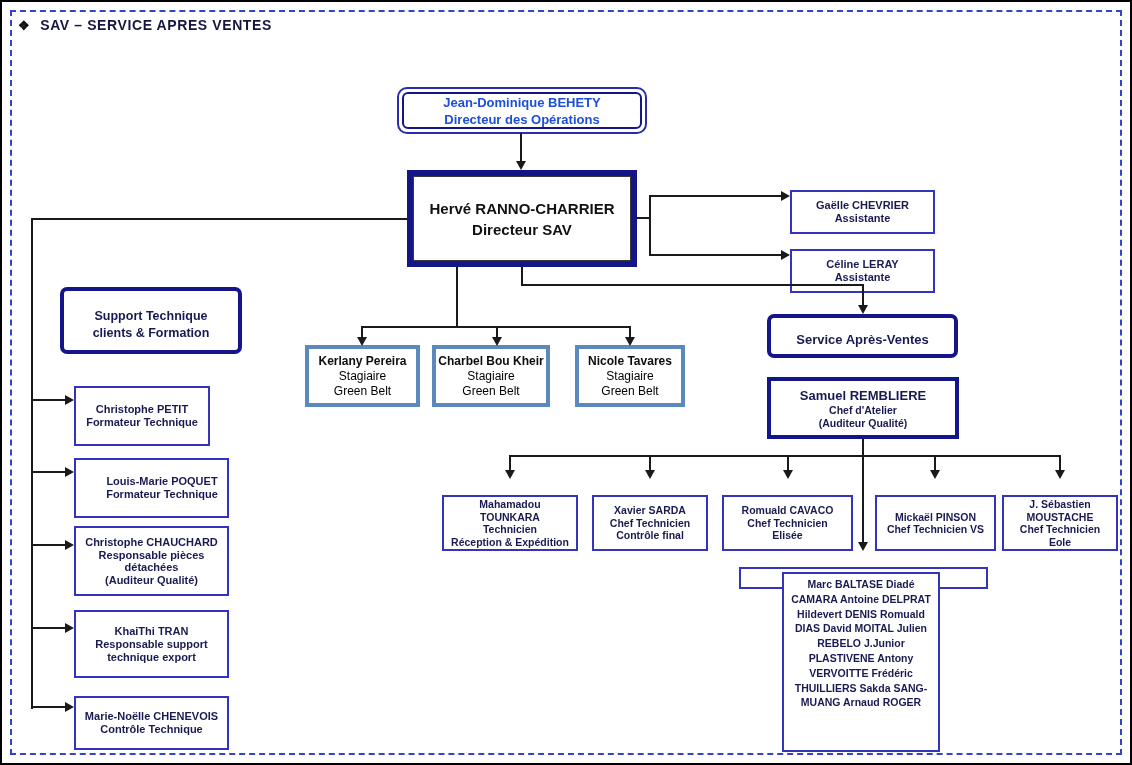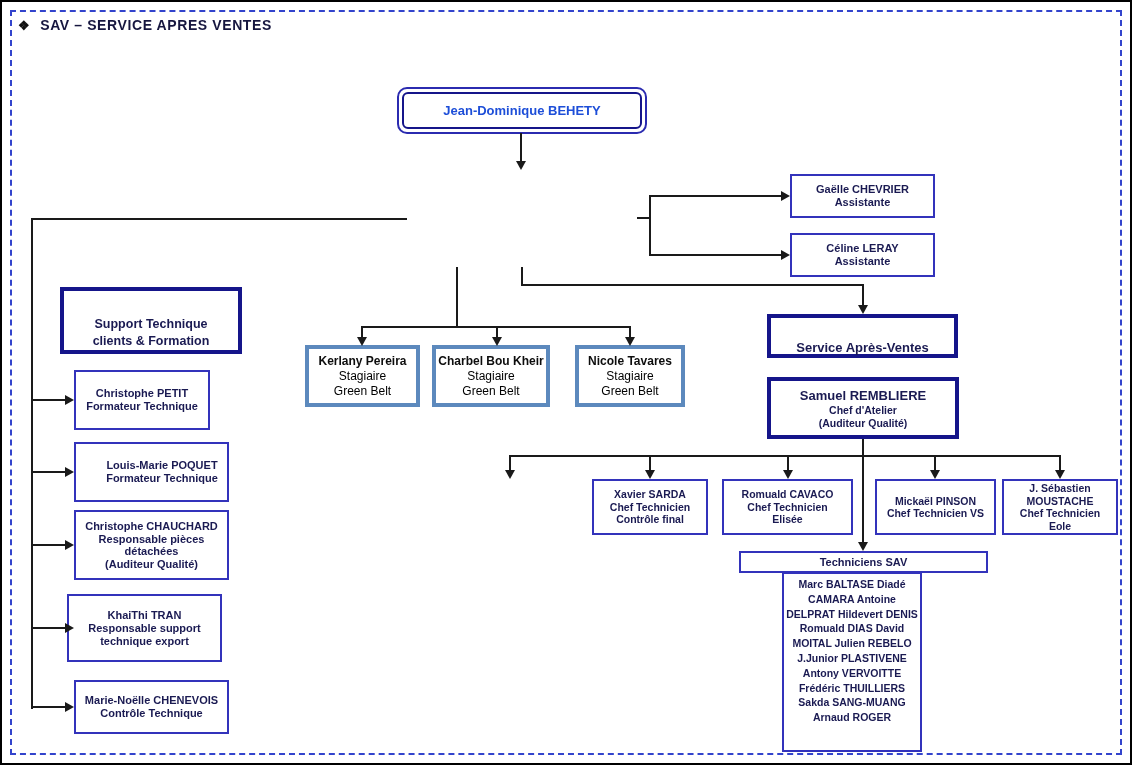--- a/index.html
+++ b/index.html
@@ -8,26 +8,26 @@
   }
   *{box-sizing:border-box;}
   body{margin:0;background:#888;font-family:"Liberation Sans",sans-serif;}
   .stage{position:relative;width:1132px;height:765px;background:#fff;border:2px solid #000;overflow:hidden;}
   .dashframe{position:absolute;left:8px;top:8px;right:8px;bottom:8px;border:2px dashed var(--dash);pointer-events:none;}
   .pagetitle{position:absolute;left:16px;top:15px;font-size:14px;font-weight:bold;color:#16163f;letter-spacing:.6px;display:flex;align-items:center;gap:10px;}
   .pagetitle .ico{font-size:13px;color:#111;}
   .box{position:absolute;background:#fff;text-align:center;color:var(--ink);font-weight:bold;
        display:flex;flex-direction:column;justify-content:center;align-items:center;line-height:13px;font-size:11px;}
   .box span{display:block;width:100%;}
-  .thin{border:2px solid var(--blue);}
+  .thin{border:2px solid var(--blue);margin-top:16px;}
   .thick{border:4px solid var(--navy);}
   .mega{border:6px solid var(--navy);box-shadow:inset 0 0 0 1px #3a3a3a;}
   .stag{border:4px solid var(--steel);color:#000;font-weight:normal;font-size:12px;line-height:15px;}
   .stag .b{font-weight:bold;color:#0d0d0d;}
-  .top-align{justify-content:flex-end;}
+  .top-align{justify-content:center;border-radius:7px;}
   .rounded-outer{position:absolute;border:2px solid #2b2bb0;border-radius:10px;padding:3px;background:#fff;}
   .rounded-inner{border:2px solid var(--navy);border-radius:6px;width:100%;height:100%;display:flex;flex-direction:column;justify-content:center;
                  text-align:center;font-weight:bold;color:#1d4ed8;font-size:13px;line-height:17px;}
   .hline,.vline{position:absolute;background:var(--line);}
   .hline{height:2px;}
   .vline{width:2px;}
   .arr-r{position:absolute;width:0;height:0;border-top:5px solid transparent;border-bottom:5px solid transparent;border-left:9px solid var(--line);}
   .arr-d{position:absolute;width:0;height:0;border-left:5px solid transparent;border-right:5px solid transparent;border-top:9px solid var(--line);}
   .namelist{position:absolute;border:2px solid var(--blue);background:#fff;text-align:center;font-weight:bold;color:var(--ink);
             font-size:10.5px;line-height:14.8px;padding-top:3px;}
@@ -39,23 +39,28 @@
   <div class="dashframe"></div>
 
   <div class="pagetitle">
     <span class="ico">❖</span>
     <span>SAV – SERVICE APRES VENTES</span>
   </div>
 
   <div class="rounded-outer" style="left:395px;top:85px;width:250px;height:47px;">
     <div class="rounded-inner">
       <span>Jean-Dominique BEHETY</span>
+      <span>Directeur des Opérations</span>
     </div>
   </div>
 
+  <div class="box mega" style="left:405px;top:168px;width:230px;height:97px;font-size:15px;line-height:21px;color:#111;">
+    <span>Hervé RANNO-CHARRIER</span>
+    <span>Directeur SAV</span>
+  </div>
 
   <div class="box thin" style="left:788px;top:172px;width:145px;height:44px;">
     <span>Gaëlle CHEVRIER</span>
     <span>Assistante</span>
   </div>
   <div class="box thin" style="left:788px;top:231px;width:145px;height:44px;">
     <span>Céline LERAY</span>
     <span>Assistante</span>
   </div>
 
@@ -71,21 +76,21 @@
   <div class="box thin" style="left:72px;top:440px;width:155px;height:60px;padding-left:21px;">
     <span>Louis-Marie POQUET</span>
     <span>Formateur Technique</span>
   </div>
   <div class="box thin" style="left:72px;top:508px;width:155px;height:70px;line-height:12.5px;">
     <span>Christophe CHAUCHARD</span>
     <span>Responsable pièces</span>
     <span>détachées</span>
     <span>(Auditeur Qualité)</span>
   </div>
-  <div class="box thin" style="left:65px;top:592px;width:155px;height:68px;">
+  <div class="box thin" style="left:72px;top:592px;width:155px;height:68px;">
     <span>KhaiThi TRAN</span>
     <span>Responsable support</span>
     <span>technique export</span>
   </div>
   <div class="box thin" style="left:72px;top:678px;width:155px;height:54px;">
     <span>Marie-Noëlle CHENEVOIS</span>
     <span>Contrôle Technique</span>
   </div>
 
   <div class="box stag" style="left:303px;top:343px;width:115px;height:62px;">
@@ -106,20 +111,26 @@
 
   <div class="box thick top-align" style="left:765px;top:312px;width:191px;height:44px;font-size:13px;padding-top:7px;">
     <span>Service Après-Ventes</span>
   </div>
   <div class="box thick" style="left:765px;top:375px;width:192px;height:62px;font-size:10.5px;line-height:13px;">
     <span style="font-size:13px;line-height:17px;">Samuel REMBLIERE</span>
     <span>Chef d'Atelier</span>
     <span>(Auditeur Qualité)</span>
   </div>
 
+  <div class="box thin" style="left:440px;top:477px;width:136px;height:56px;font-size:10.5px;line-height:12.5px;">
+    <span>Mahamadou</span>
+    <span>TOUNKARA</span>
+    <span>Technicien</span>
+    <span>Réception &amp; Expédition</span>
+  </div>
   <div class="box thin" style="left:590px;top:477px;width:116px;height:56px;font-size:10.5px;line-height:12.5px;">
     <span>Xavier SARDA</span>
     <span>Chef Technicien</span>
     <span>Contrôle final</span>
   </div>
   <div class="box thin" style="left:720px;top:477px;width:131px;height:56px;font-size:10.5px;line-height:12.5px;">
     <span>Romuald CAVACO</span>
     <span>Chef Technicien</span>
     <span>Elisée</span>
   </div>
@@ -130,21 +141,21 @@
   <div class="box thin" style="left:1000px;top:477px;width:116px;height:56px;font-size:10.5px;line-height:12.5px;">
     <span>J. Sébastien</span>
     <span>MOUSTACHE</span>
     <span>Chef Technicien</span>
     <span>Eole</span>
   </div>
 
   <div class="box thin" style="left:737px;top:549px;width:249px;height:22px;font-size:11px;">
     <span>Techniciens SAV</span>
   </div>
-  <div class="namelist" style="left:780px;top:570px;width:140px;height:180px;">
+  <div class="namelist" style="left:780px;top:570px;width:158px;height:180px;">
     <span>Marc BALTASE</span>
     <span>Diadé CAMARA</span>
     <span>Antoine DELPRAT</span>
     <span>Hildevert DENIS</span>
     <span>Romuald DIAS</span>
     <span>David MOITAL</span>
     <span>Julien REBELO</span>
     <span>J.Junior PLASTIVENE</span>
     <span>Antony VERVOITTE</span>
     <span>Frédéric THUILLIERS</span>

